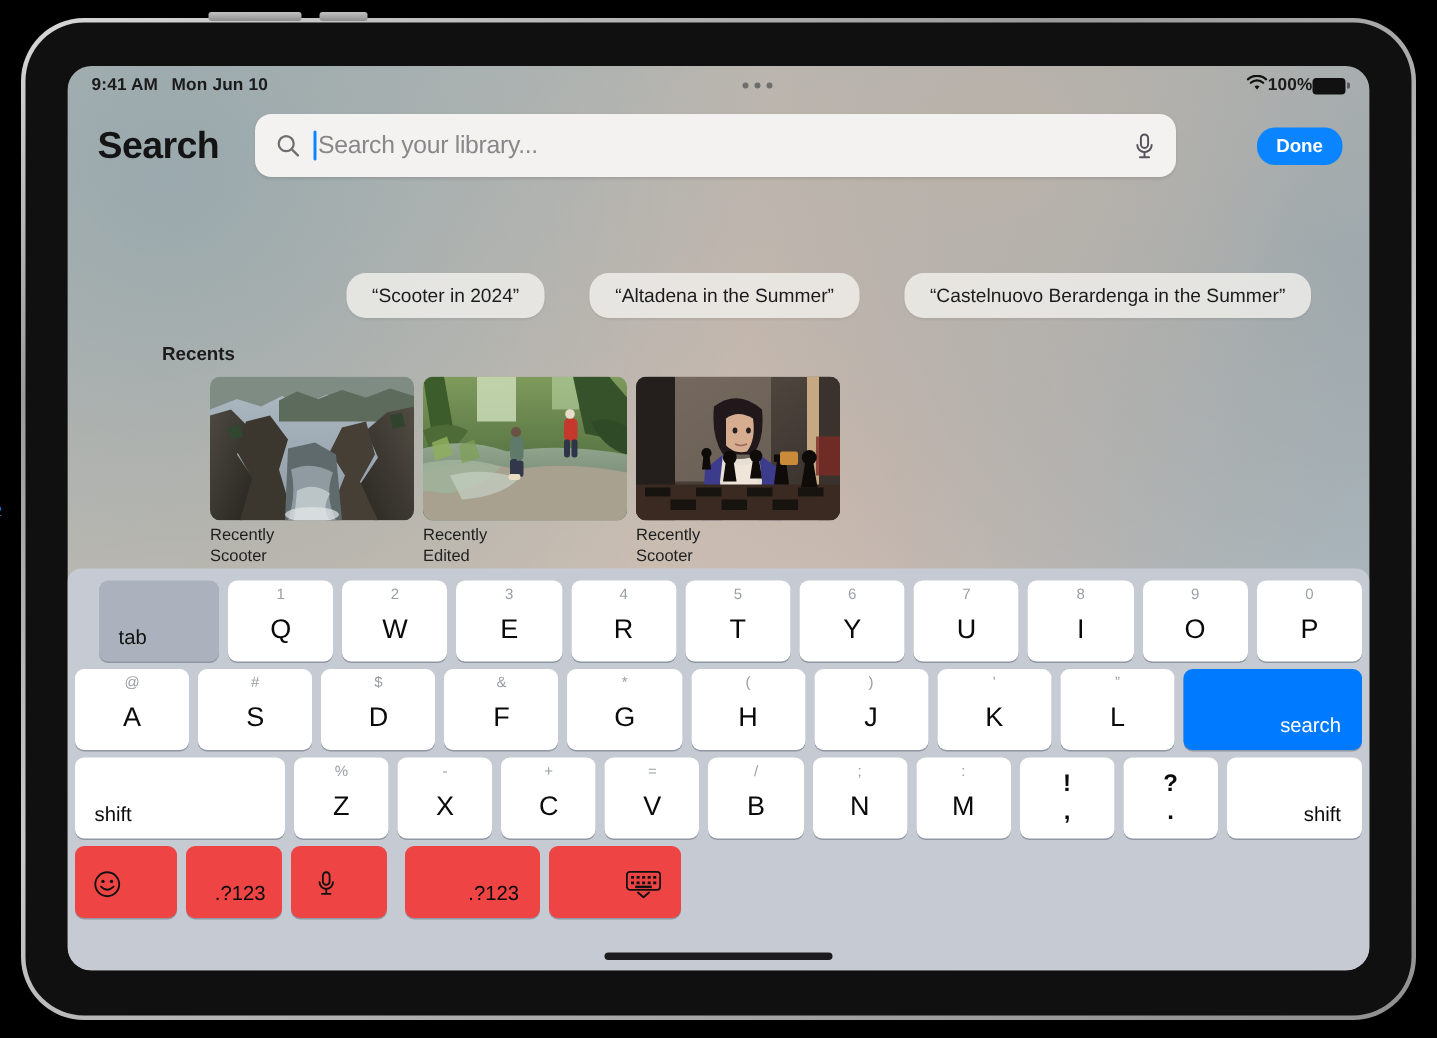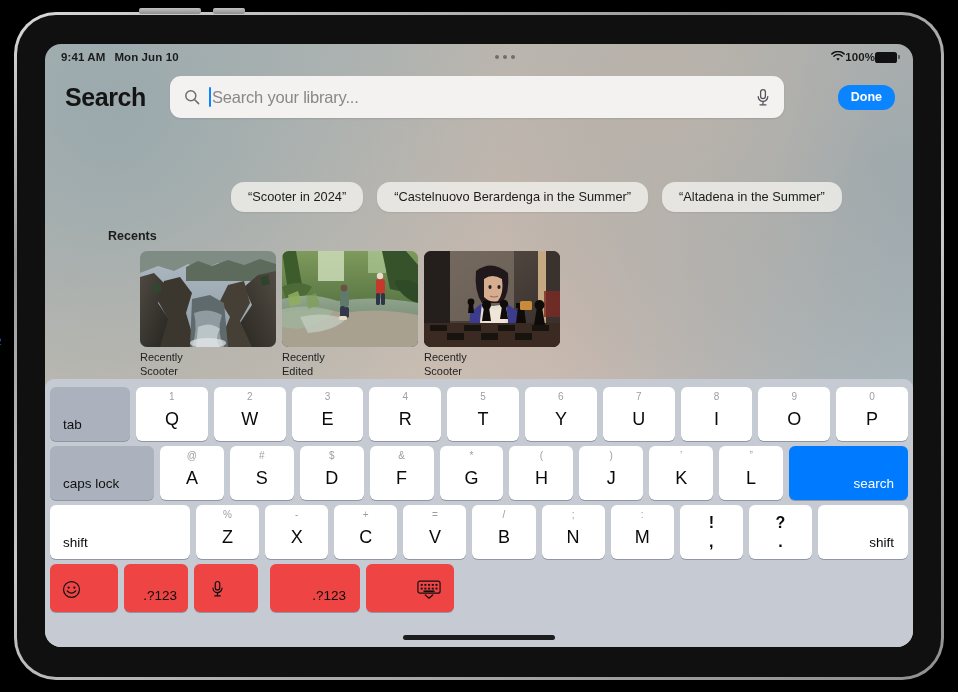--- a/index.html
+++ b/index.html
@@ -123,21 +123,21 @@
     background: #0a84ff; color: #fff;
     font-size: 12.5px; font-weight: bold;
     border: none; border-radius: 12px;
     padding: 5px 13px 6px;
     cursor: pointer;
   }
 
   
   .chips {
     position: absolute; top: 138px; left: 186px;
-    display: flex; gap: 14px;
+    display: flex; gap: 30px;
   }
   .chip {
     background: rgba(243,241,238,.80);
     border-radius: 13px;
     padding: 7px 17px 8px;
     font-size: 12.8px; color: #1c1c1c;
     white-space: nowrap;
     box-shadow: 0 1px 1.5px rgba(0,0,0,.07);
     cursor: pointer;
   }
@@ -210,21 +210,21 @@
     padding: 0 14px 9px 0;
   }
   .key.punct { flex-direction: column; justify-content: center; gap: 1px; }
   .key.punct .top { font-size: 16px; font-weight: 600; }
   .key.punct .bot { font-size: 16px; font-weight: 600; }
   .key.icon-key {
     background: #ef4444; flex: none;
     align-items: flex-end;
   }
   .key.space { background: #fff; flex: none; }
-  .tab-key { width: 80px; }
+  .tab-key { width: 80px; margin-left: 16px; }
   .del-key { width: 78px; justify-content: flex-end; padding: 0 14px 9px 0; }
   .caps-key { width: 104px; }
   .search-key { width: 119px; }
   .shift-l { width: 140px; }
   .shift-r { width: 90px; }
   .emoji-key { width: 68px; justify-content: flex-start; padding: 0 0 8px 12px; }
   .num-key-l { width: 64px; align-items: flex-end; justify-content: flex-end; padding: 0 11px 9px 0; font-size: 13.5px; }
   .mic-key { width: 64px; justify-content: flex-start; padding: 0 0 8px 16px; }
   .space-key { flex: 1; }
   .num-key-r { width: 90px; align-items: flex-end; justify-content: flex-end; padding: 0 14px 9px 0; font-size: 13.5px; }
@@ -293,22 +293,22 @@
               <line x1="5" y1="16.8" x2="11" y2="16.8" stroke="#55545a" stroke-width="1.3" stroke-linecap="round"></line>
             </svg>
           </span>
         </div>
 
         <button class="done-button">Done</button>
       </div>
 
       <div class="chips">
         <div class="chip">“Scooter in 2024”</div>
+        <div class="chip">“Altadena in the Summer”</div>
         <div class="chip">“Castelnuovo Berardenga in the Summer”</div>
-        <div class="chip">“Altadena in the Summer”</div>
       </div>
 
       <div class="recents">
         <div class="recents-title">Recents</div>
         <div class="recents-row">
 
           <div class="recent-card">
             <div class="thumb">
               <svg viewBox="0 0 136 96" preserveAspectRatio="none">
                 <defs>
@@ -487,21 +487,20 @@
             <span class="alt">9</span>
             <span class="main">O</span>
           </div>
           <div class="key">
             <span class="alt">0</span>
             <span class="main">P</span>
           </div>
         </div>
 
         <div class="krow">
-          <div class="key mod caps-key">caps lock</div>
           <div class="key">
             <span class="alt">@</span>
             <span class="main">A</span>
           </div>
           <div class="key">
             <span class="alt">#</span>
             <span class="main">S</span>
           </div>
           <div class="key">
             <span class="alt">$</span>

